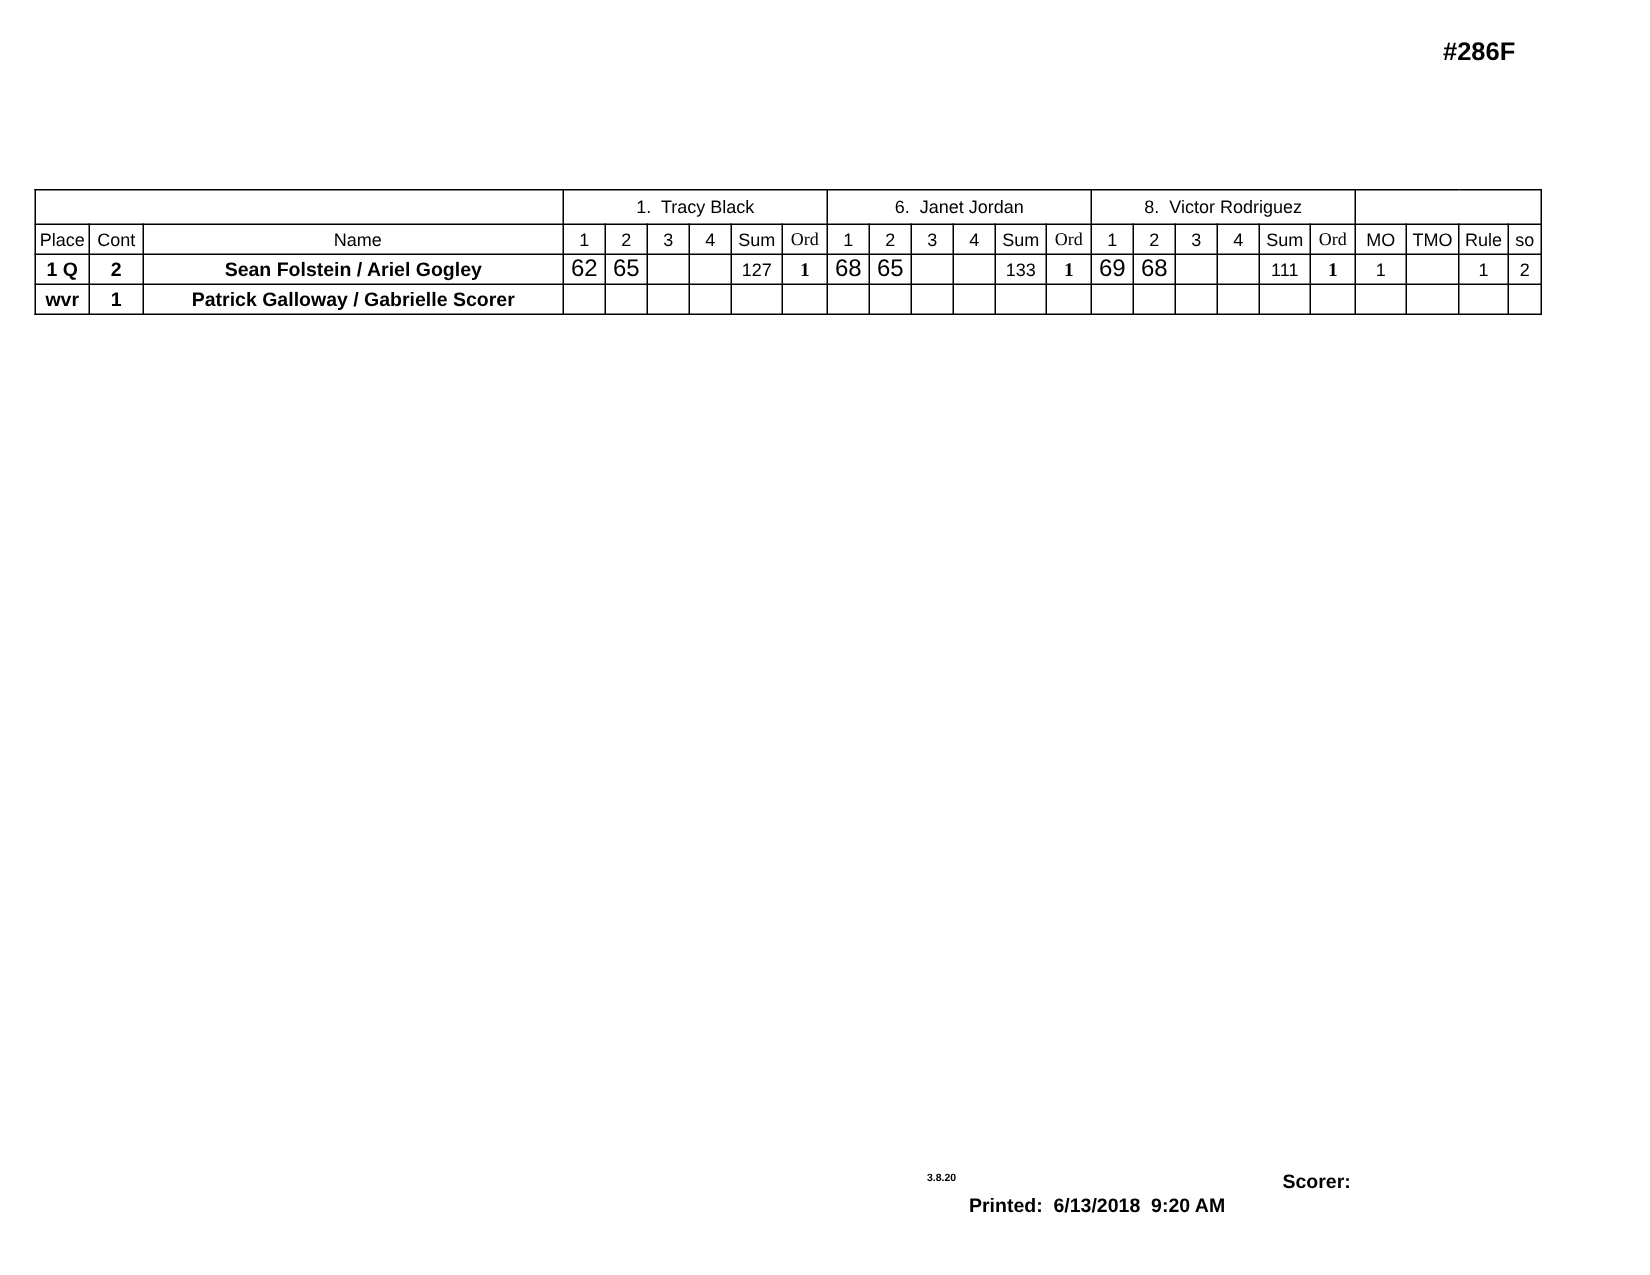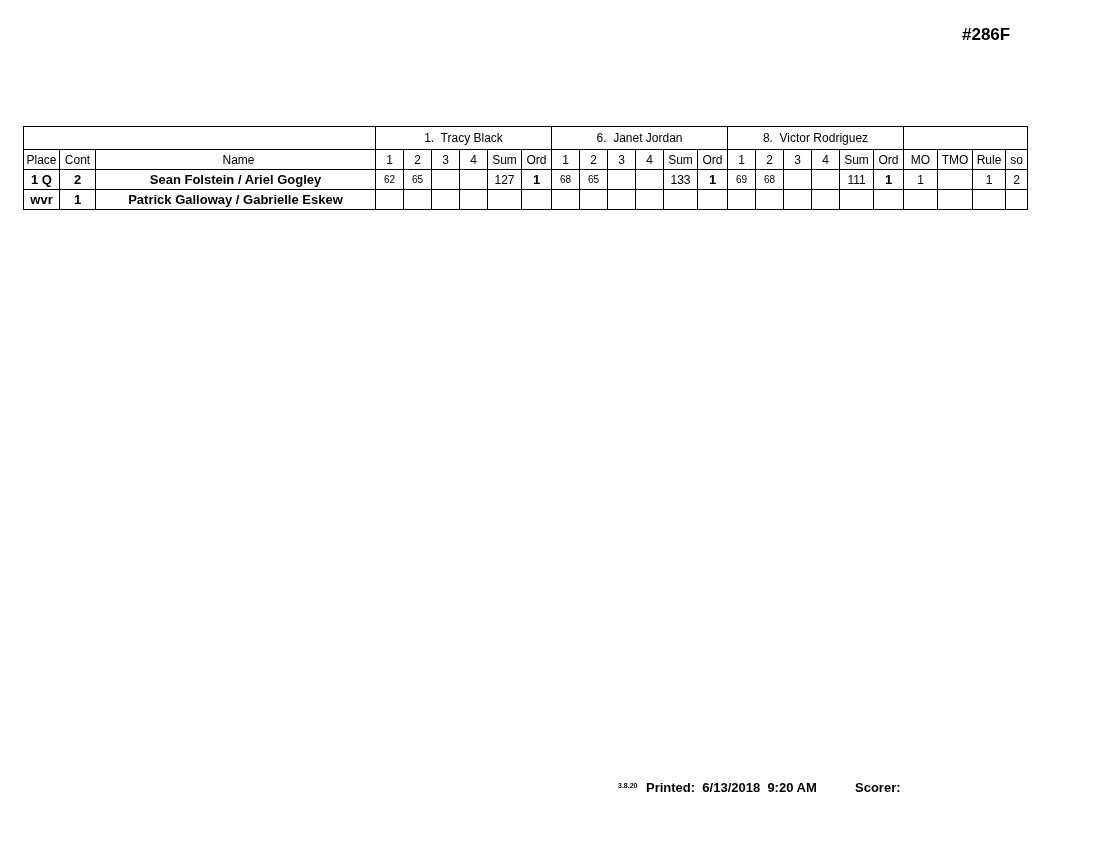--- a/index.html
+++ b/index.html
@@ -48,37 +48,37 @@
     text-align: center; vertical-align: middle;
     overflow: hidden;
   }
   tr.judge-row td { height: 23px; }
   td.nb { border: none; }
   td.jb {
     text-align: left; padding-left: 5px;
     font-size: 12px; white-space: pre;
   }
   td.hd { font-size: 12px; }
-  td.ord { border-left: 3px solid #000; border-right: 3px solid #000; }
+  td.ord { border-left: 3px solid #000; border-right: 3px solid #000; font-family: Liberation Serif, serif; }
   td.ordv { font-weight: bold; font-size: 13px; }
-  td.num { text-align: left; padding-left: 4px; font-size: 10px; }
+  td.num { text-align: left; padding-left: 4px; font-size: 16px; }
   td.sum { text-align: right; padding-right: 3px; font-size: 12px; }
   td.place { font-weight: bold; white-space: pre; }
   td.cont { font-weight: bold; }
   td.name { text-align: left; padding-left: 6px; font-weight: bold; white-space: pre; }
   td.tail { font-size: 12px; }
 
   
   .footer { position: absolute; left: 0; top: 780px; width: 100%; height: 20px; }
   .footer .version {
     position: absolute; left: 618px; top: 2px;
     font-size: 7px; font-weight: bold;
   }
   .footer .printed {
-    position: absolute; left: 646px; top: 0;
+    position: absolute; left: 646px; top: 16px;
     font-size: 13px; font-weight: bold; white-space: pre;
   }
   .footer .scorer {
     position: absolute; left: 855px; top: 0;
     font-size: 13px; font-weight: bold;
   }
 </style>
 </head>
 <body>
 
@@ -174,21 +174,21 @@
       <td class="sum">111</td>
       <td class="ord ordv">1</td>
       <td class="tail">1</td>
       <td class="tail"></td>
       <td class="tail">1</td>
       <td class="tail">2</td>
     </tr>
     <tr>
       <td class="place">wvr</td>
       <td class="cont">1</td>
-      <td class="name">Patrick Galloway / Gabrielle Eskew</td>
+      <td class="name">Patrick Galloway / Gabrielle Scorer</td>
       <td class="num"></td>
       <td class="num"></td>
       <td class="num"></td>
       <td class="num"></td>
       <td class="sum"></td>
       <td class="ord ordv"></td>
       <td class="num"></td>
       <td class="num"></td>
       <td class="num"></td>
       <td class="num"></td>

